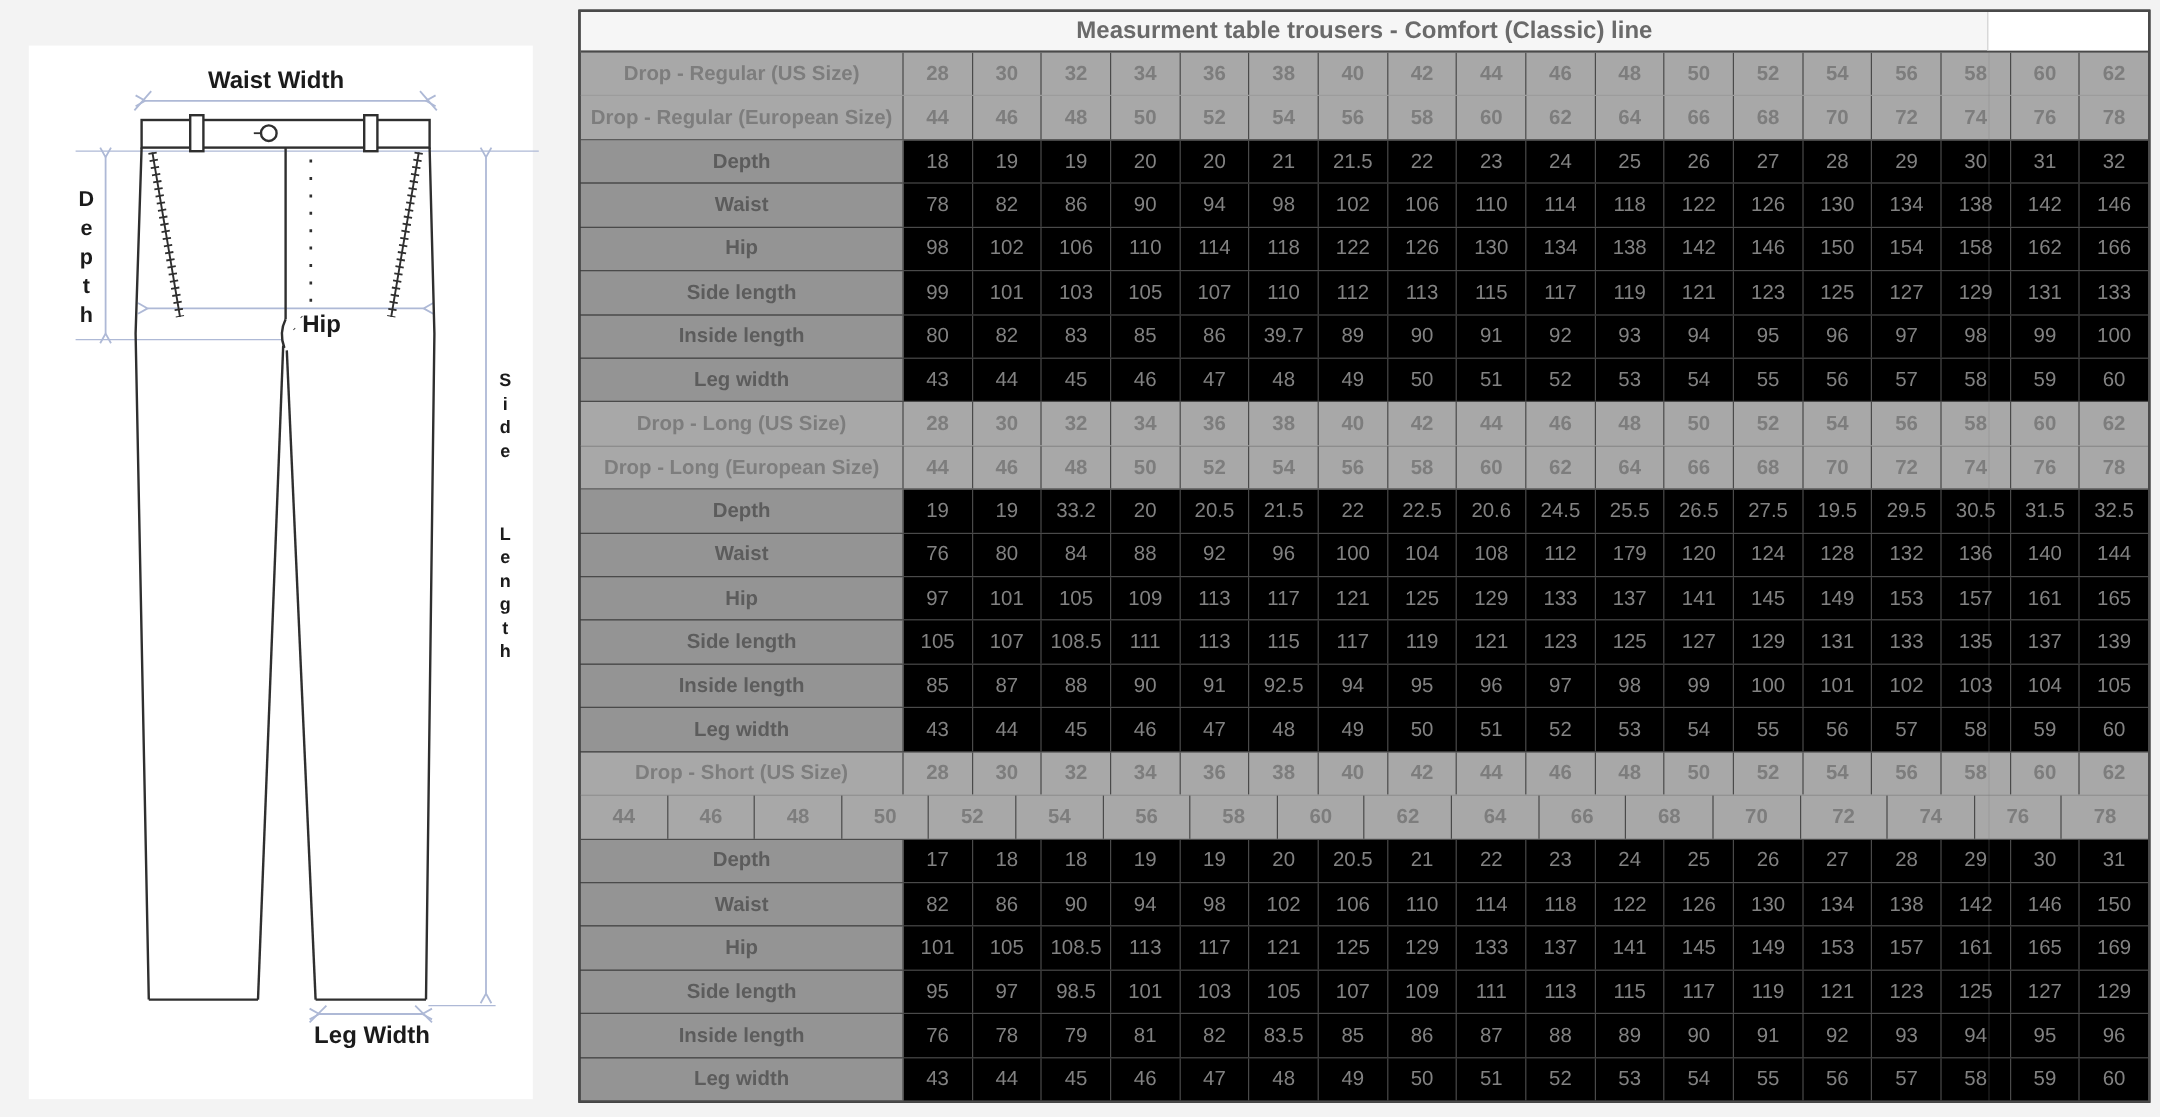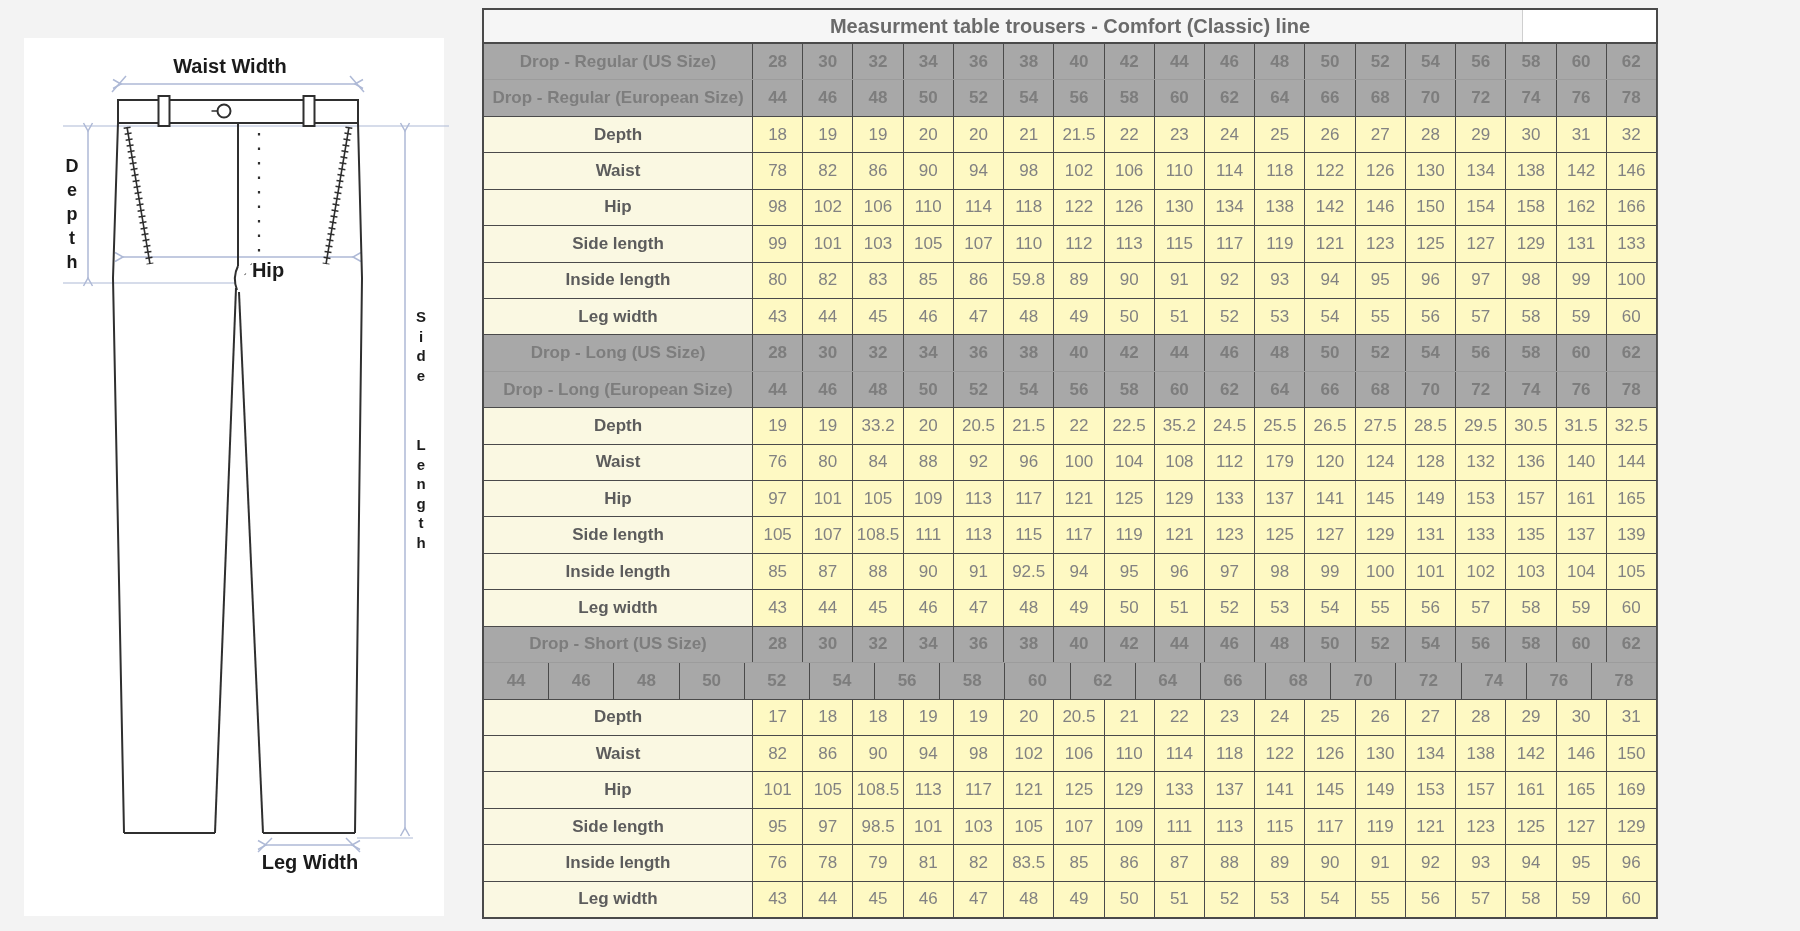--- a/index.html
+++ b/index.html
@@ -11,22 +11,22 @@
 
   
   .diagram-area { position:absolute; left:0; top:0; width:432px; height:931px;text-align:right; }
   .diagram-bg   { position:absolute; left:24px; top:38px; width:420px; height:878px; background:#ffffff; }
   svg.diagram   { position:absolute; left:0; top:0; }
   .dim-text   { font-weight:bold; font-size:20px; fill:#1b1b1b; font-family:"Liberation Sans",sans-serif; }
   .dim-letter { font-weight:bold; fill:#1b1b1b; text-anchor:middle; font-family:"Liberation Sans",sans-serif; }
 
   
   .table-wrap {
-    position:absolute; left:482px; top:8px; width:1176px; height:911px;
-    box-sizing:border-box; border:2px solid #4a4a4a; background:#fef9c3;
+    position:absolute; left:482px; top:8px; width:1310px; height:911px;
+    box-sizing:border-box; border:2px solid #4a4a4a; background:#000000;
     display:flex; flex-direction:column;
   }
   .title-row {
     position:relative; height:32px; flex:none; background:#f6f6f6;
     border-bottom:2px solid #4a4a4a;
     display:flex; align-items:center; justify-content:center;
   }
   .title-text { font-weight:bold; font-size:20px; color:#6a6a6a; position:relative; z-index:2; }
   .title-white {
     position:absolute; top:0; right:0; width:133px; height:100%;
@@ -259,21 +259,21 @@
         <div class="cell val">131</div>
         <div class="cell val">133</div>
       </div>
       <div class="trow data">
         <div class="cell label">Inside length</div>
         <div class="cell val">80</div>
         <div class="cell val">82</div>
         <div class="cell val">83</div>
         <div class="cell val">85</div>
         <div class="cell val">86</div>
-        <div class="cell val">59.8</div>
+        <div class="cell val">39.7</div>
         <div class="cell val">89</div>
         <div class="cell val">90</div>
         <div class="cell val">91</div>
         <div class="cell val">92</div>
         <div class="cell val">93</div>
         <div class="cell val">94</div>
         <div class="cell val">95</div>
         <div class="cell val">96</div>
         <div class="cell val">97</div>
         <div class="cell val">98</div>
@@ -346,26 +346,26 @@
       <div class="trow data">
         <div class="cell label">Depth</div>
         <div class="cell val">19</div>
         <div class="cell val">19</div>
         <div class="cell val">33.2</div>
         <div class="cell val">20</div>
         <div class="cell val">20.5</div>
         <div class="cell val">21.5</div>
         <div class="cell val">22</div>
         <div class="cell val">22.5</div>
-        <div class="cell val">35.2</div>
+        <div class="cell val">20.6</div>
         <div class="cell val">24.5</div>
         <div class="cell val">25.5</div>
         <div class="cell val">26.5</div>
         <div class="cell val">27.5</div>
-        <div class="cell val">28.5</div>
+        <div class="cell val">19.5</div>
         <div class="cell val">29.5</div>
         <div class="cell val">30.5</div>
         <div class="cell val">31.5</div>
         <div class="cell val">32.5</div>
       </div>
       <div class="trow data">
         <div class="cell label">Waist</div>
         <div class="cell val">76</div>
         <div class="cell val">80</div>
         <div class="cell val">84</div>

